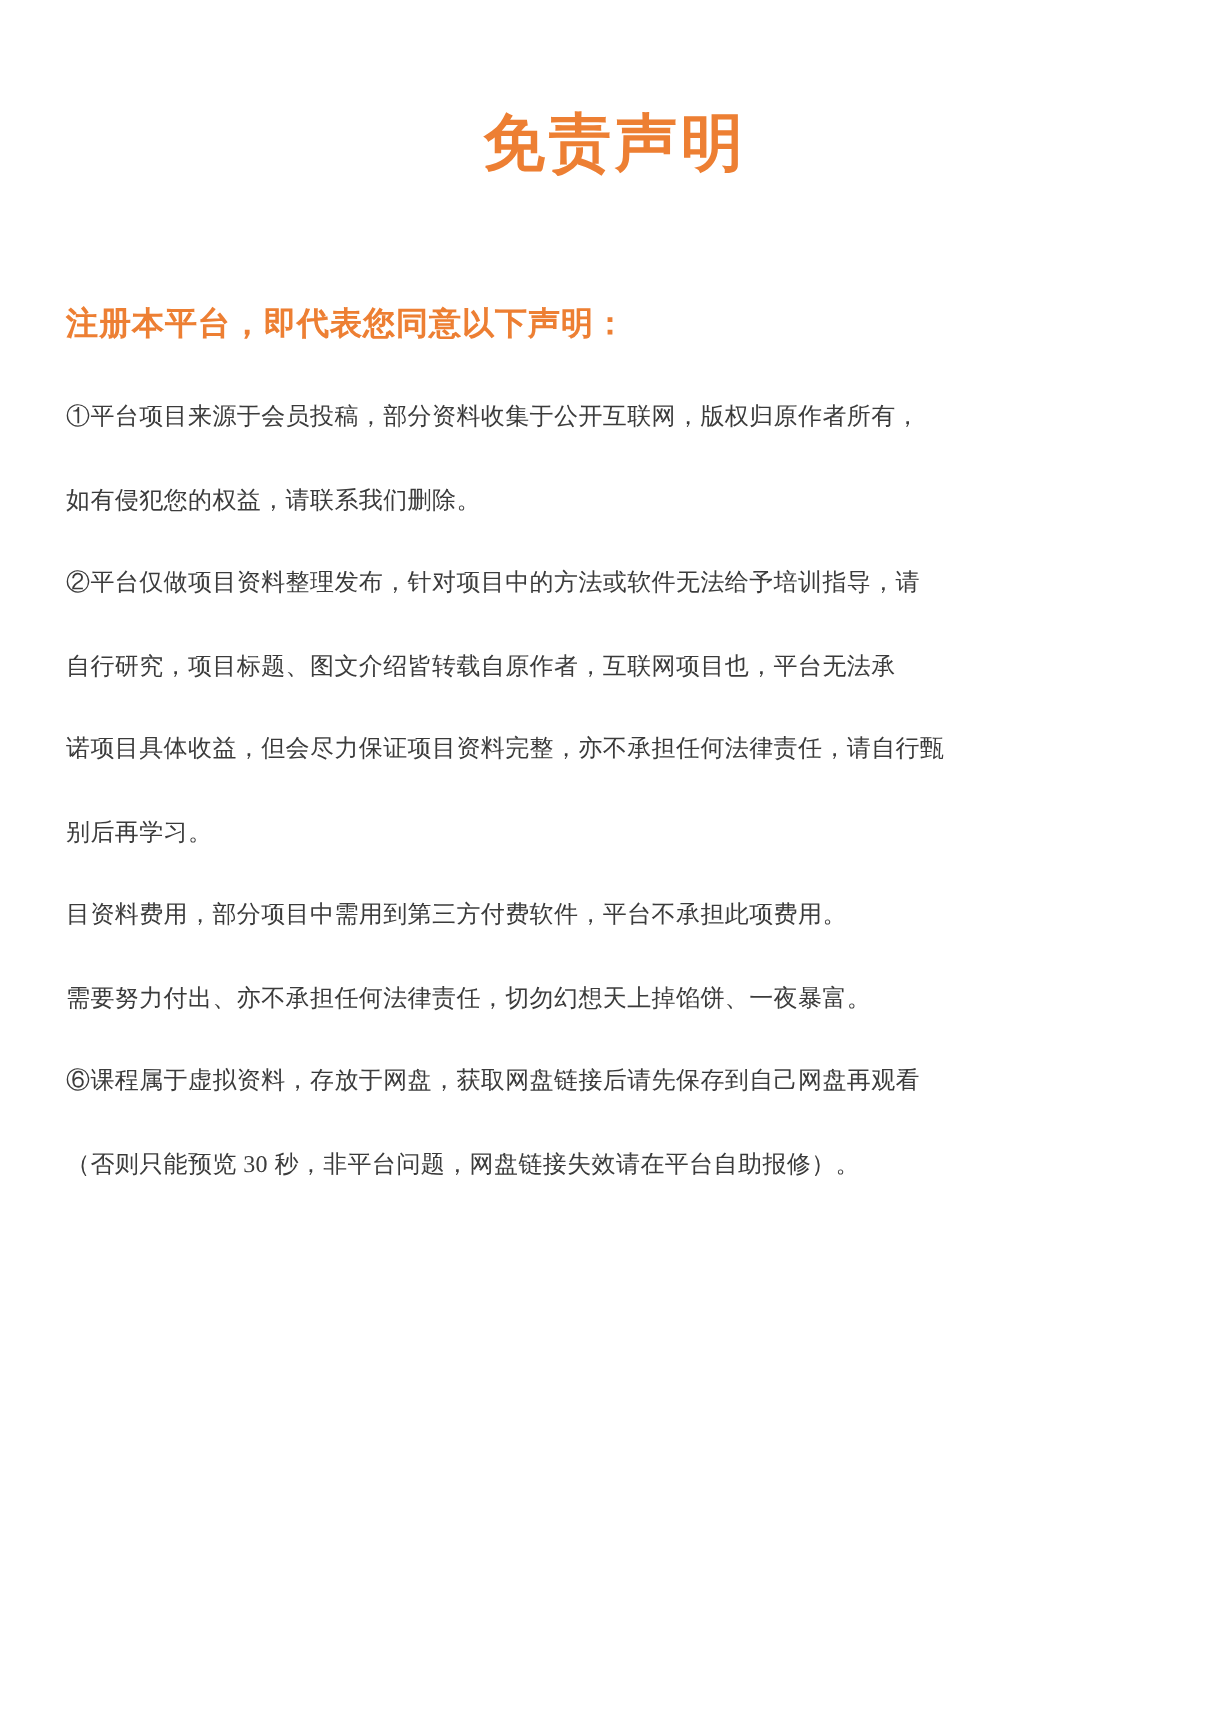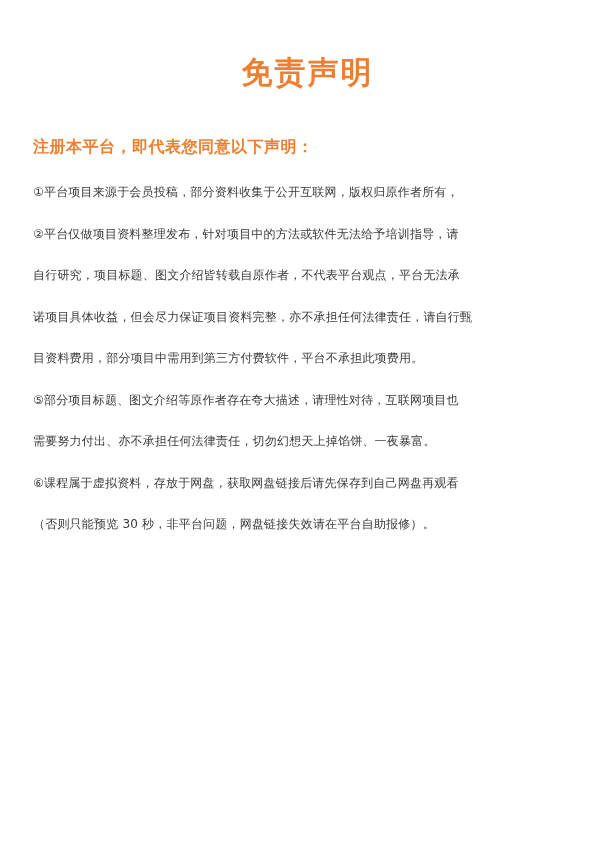--- a/index.html
+++ b/index.html
@@ -11,33 +11,34 @@
     width: 615px;
     height: 856px;
     font-family: "DejaVu Sans", "Liberation Sans", sans-serif;
   }
   .page {
     position: relative;
     width: 615px;
     height: 856px;
     background: #ffffff;
     overflow: hidden;
+    font-family: Liberation Serif, serif;
   }
   .title {
     margin: 0;
     padding-top: 54px;
     text-align: center;
     font-size: 31px;
     line-height: 36px;
     font-weight: 700;
     letter-spacing: 2px;
     color: var(--accent, #ED7F33);
   }
   .intro {
-    margin-top: 47px;
+    margin-top: 63px;
     padding: 0 33px;
     font-size: 16px;
     line-height: 20px;
     font-weight: 700;
     letter-spacing: 0.5px;
     color: var(--accent, #ED7F33);
   }
   .content {
     margin-top: 15px;
     padding: 0 33px;
@@ -55,31 +56,32 @@
 </style>
 </head>
 <body>
 
 <div class="page">
   <h1 class="title">免责声明</h1>
   <div class="intro">注册本平台，即代表您同意以下声明：</div>
   <div class="content" id="content">
       <div class="paragraph">
         <div class="line">①平台项目来源于会员投稿，部分资料收集于公开互联网，版权归原作者所有，</div>
+        <div class="line">如有侵犯您的权益，请联系我们删除。</div>
       </div>
       <div class="paragraph">
         <div class="line">②平台仅做项目资料整理发布，针对项目中的方法或软件无法给予培训指导，请</div>
-        <div class="line">自行研究，项目标题、图文介绍皆转载自原作者，不代表平台观点，平台无法承</div>
+        <div class="line">自行研究，项目标题、图文介绍皆转载自原作者，互联网项目也，平台无法承</div>
         <div class="line">诺项目具体收益，但会尽力保证项目资料完整，亦不承担任何法律责任，请自行甄</div>
+        <div class="line">别后再学习。</div>
       </div>
       <div class="paragraph">
         <div class="line">目资料费用，部分项目中需用到第三方付费软件，平台不承担此项费用。</div>
       </div>
       <div class="paragraph">
-        <div class="line">⑤部分项目标题、图文介绍等原作者存在夸大描述，请理性对待，互联网项目也</div>
         <div class="line">需要努力付出、亦不承担任何法律责任，切勿幻想天上掉馅饼、一夜暴富。</div>
       </div>
       <div class="paragraph">
         <div class="line">⑥课程属于虚拟资料，存放于网盘，获取网盘链接后请先保存到自己网盘再观看</div>
         <div class="line">（否则只能预览 30 秒，非平台问题，网盘链接失效请在平台自助报修）。</div>
       </div>
     </div>
 </div>
 
 </body></html>

